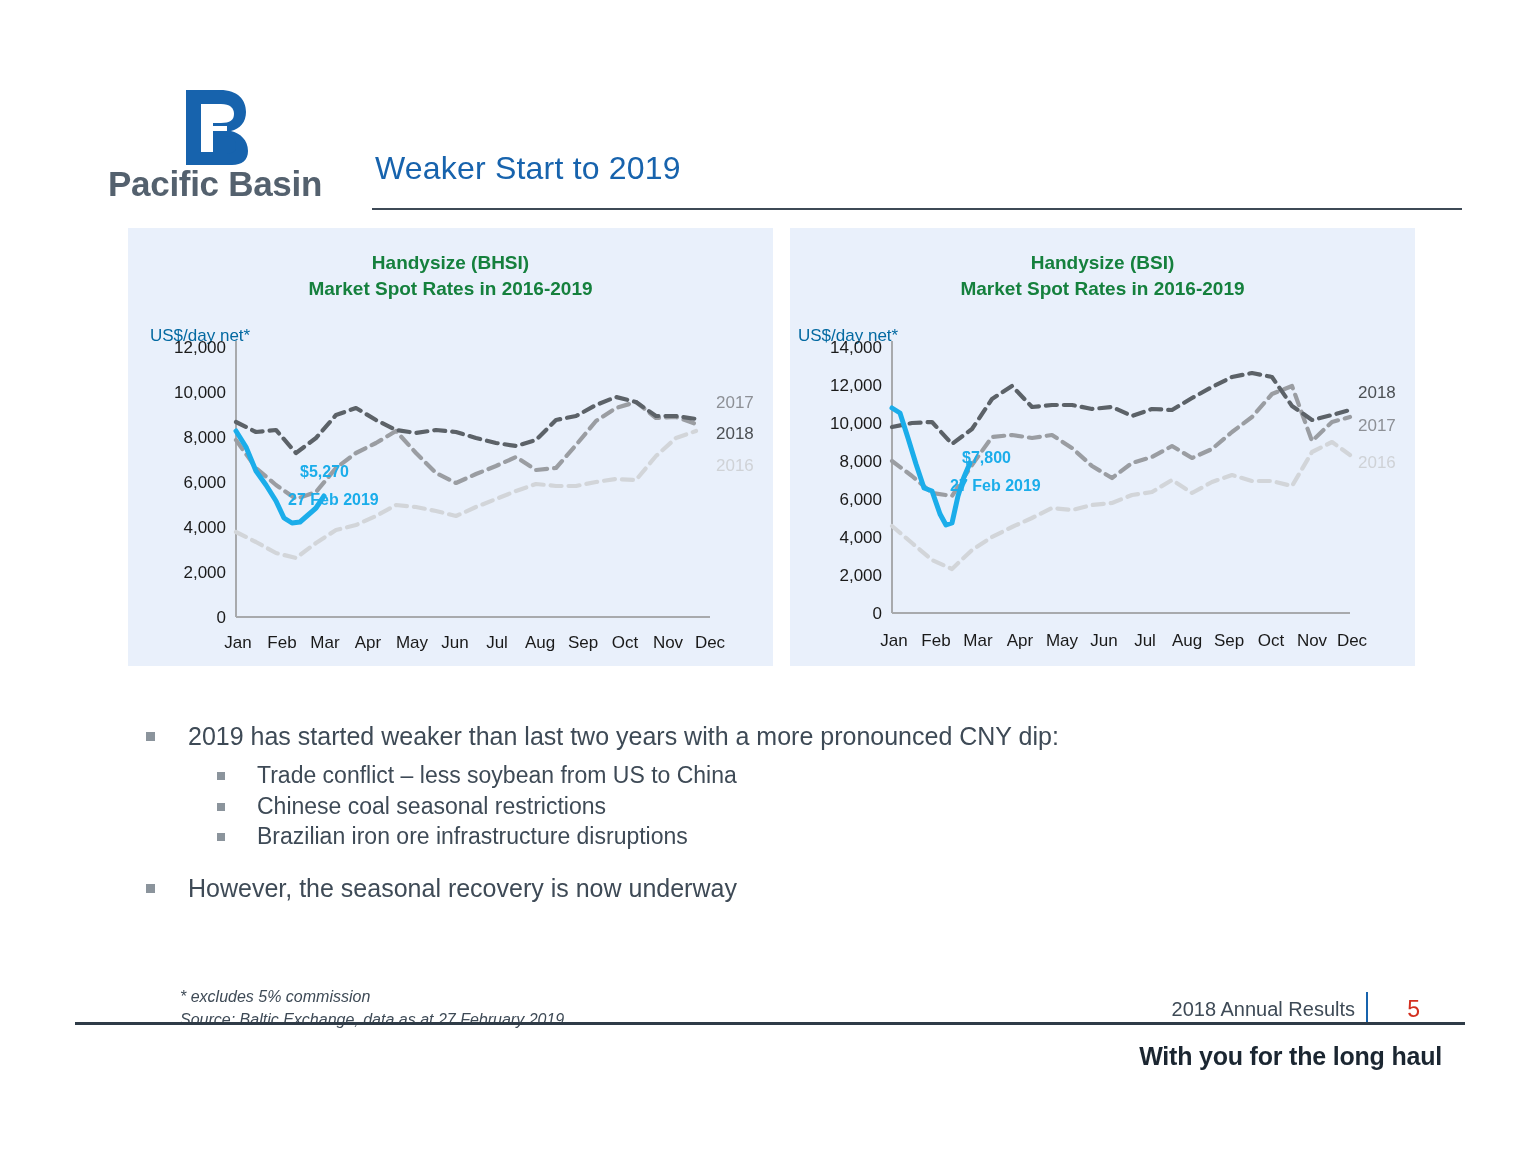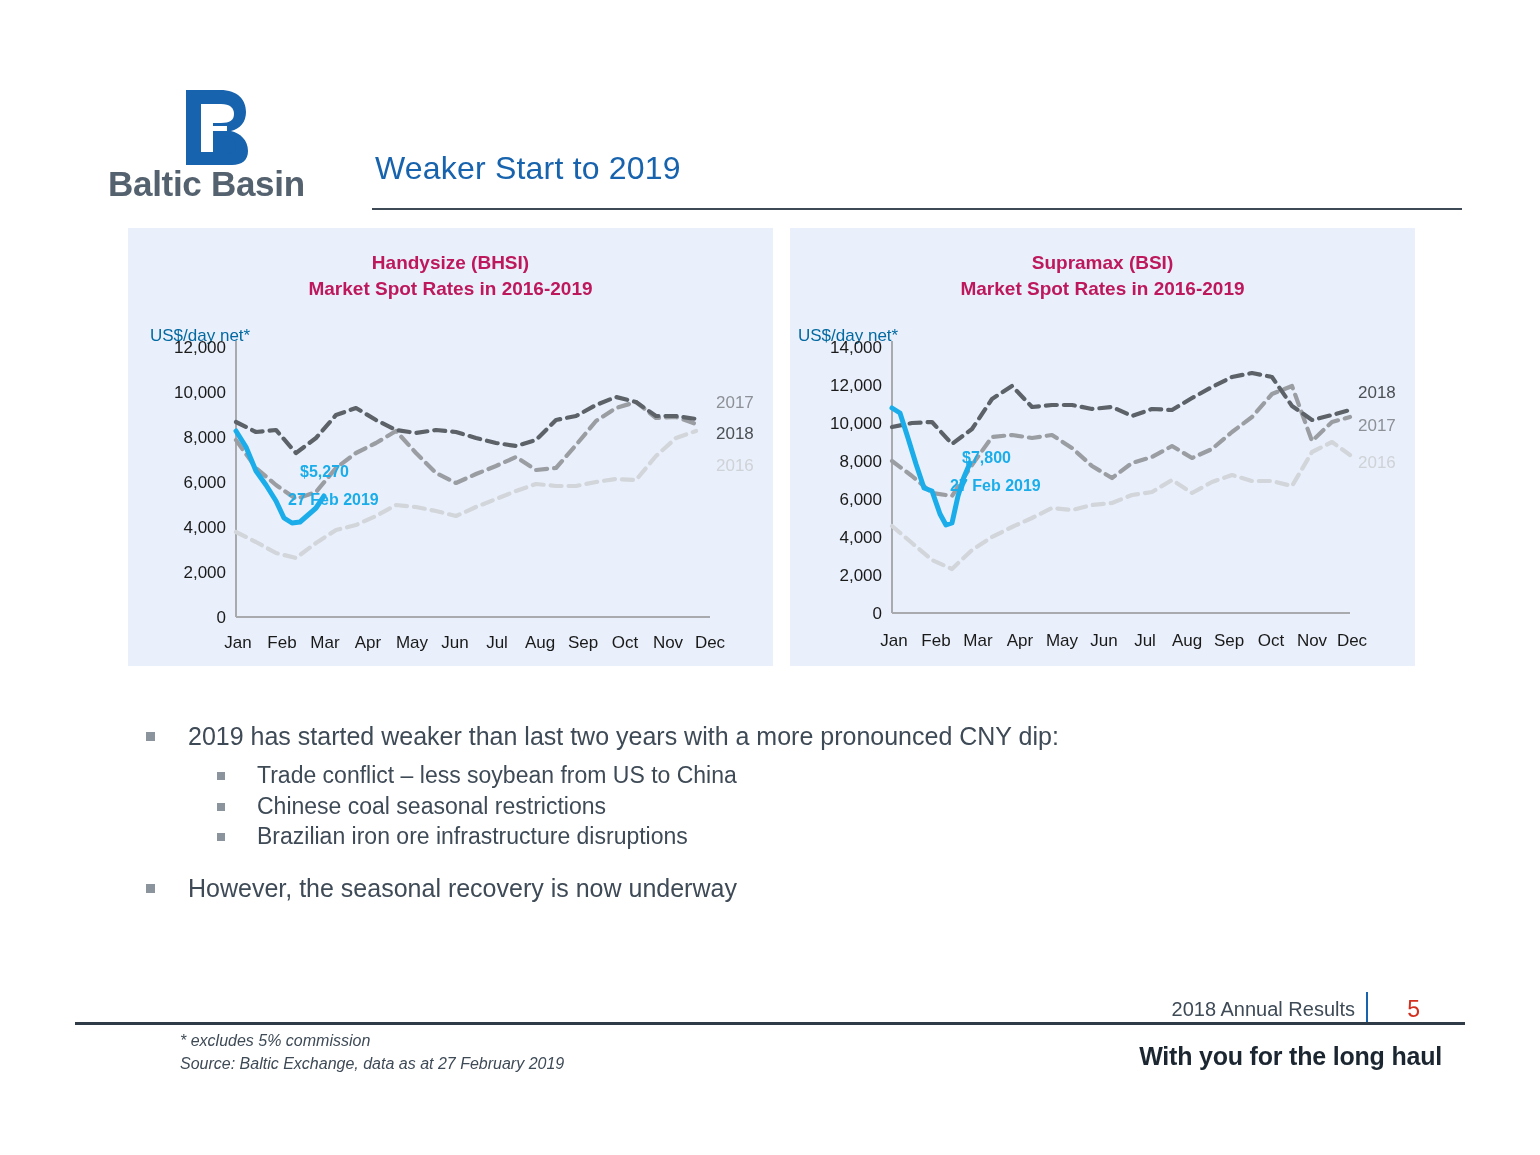--- a/index.html
+++ b/index.html
@@ -69,21 +69,21 @@
   #panel-handysize { left: 128px; width: 645px; }
   #panel-supramax  { left: 790px; width: 625px; }
 
   .chart-title {
     position: absolute;
     left: 0; right: 0;
     top: 22px;
     text-align: center;
     font-size: 19px;
     font-weight: bold;
-    color: #be185d;
+    color: #15803d;
     line-height: 1.35;
   }
   .axis-unit {
     position: absolute;
     font-size: 17px;
     color: #0369a1;
   }
   #unit-handysize { left: 22px; top: 98px; }
   #unit-supramax  { left: 8px; top: 98px; }
 
@@ -162,21 +162,20 @@
 
   
   #footnote {
     position: absolute;
     left: 180px;
     top: 985px;
     font-size: 16px;
     font-style: italic;
     color: #3e4a56;
     line-height: 1.45;
-    margin-top: 44px;
   }
   #footer-rule {
     position: absolute;
     left: 75px;
     top: 1022px;
     width: 1390px;
     height: 3px;
     background: #2f3b47;
   }
   #deck-name {
@@ -217,21 +216,21 @@
 <div id="logo-block">
   <div id="logo-mark">
     <svg viewBox="0 0 78 78" width="78" height="78">
       <path d="M6 2 H40 C58 2 66 12 66 24 C66 34 60 41 51 43 C60 45 68 52 68 63 C68 72 62 77 52 77 H6 Z" fill="#1763ad"></path>
       <rect x="21" y="16" width="12" height="48" fill="#ffffff"></rect>
       <path d="M33 16 H41 C50 16 54 20 54 26 C54 32 50 35 41 35 H33 Z" fill="#ffffff"></path>
       <rect x="21" y="38" width="26" height="5" fill="#ffffff"></rect>
       <path d="M33 48 H44 C52 48 56 52 56 58 C56 64 52 66 44 66 H33 Z" fill="#1763ad"></path>
     </svg>
   </div>
-  <div id="logo-wordmark">Baltic Basin</div>
+  <div id="logo-wordmark">Pacific Basin</div>
 </div>
 
 <div id="slide-title">Weaker Start to 2019</div>
 <div id="title-rule"></div>
 
 <div class="chart-panel" id="panel-handysize">
   <div class="chart-title">
     <div>Handysize (BHSI)</div>
     <div>Market Spot Rates in 2016-2019</div>
   </div>
@@ -275,21 +274,21 @@
     <text class="xtick" x="412" y="420">Aug</text>
     <text class="xtick" x="455" y="420">Sep</text>
     <text class="xtick" x="497" y="420">Oct</text>
     <text class="xtick" x="540" y="420">Nov</text>
     <text class="xtick" x="582" y="420">Dec</text>
   </svg>
 </div>
 
 <div class="chart-panel" id="panel-supramax">
   <div class="chart-title">
-    <div>Supramax (BSI)</div>
+    <div>Handysize (BSI)</div>
     <div>Market Spot Rates in 2016-2019</div>
   </div>
   <div class="axis-unit" id="unit-supramax">US$/day net*</div>
 
   <svg class="plot-svg" viewBox="0 0 625 438" preserveAspectRatio="none">
 
     <text class="ytick" x="92" y="125">14,000</text>
     <text class="ytick" x="92" y="163">12,000</text>
     <text class="ytick" x="92" y="201">10,000</text>
     <text class="ytick" x="92" y="239">8,000</text>

